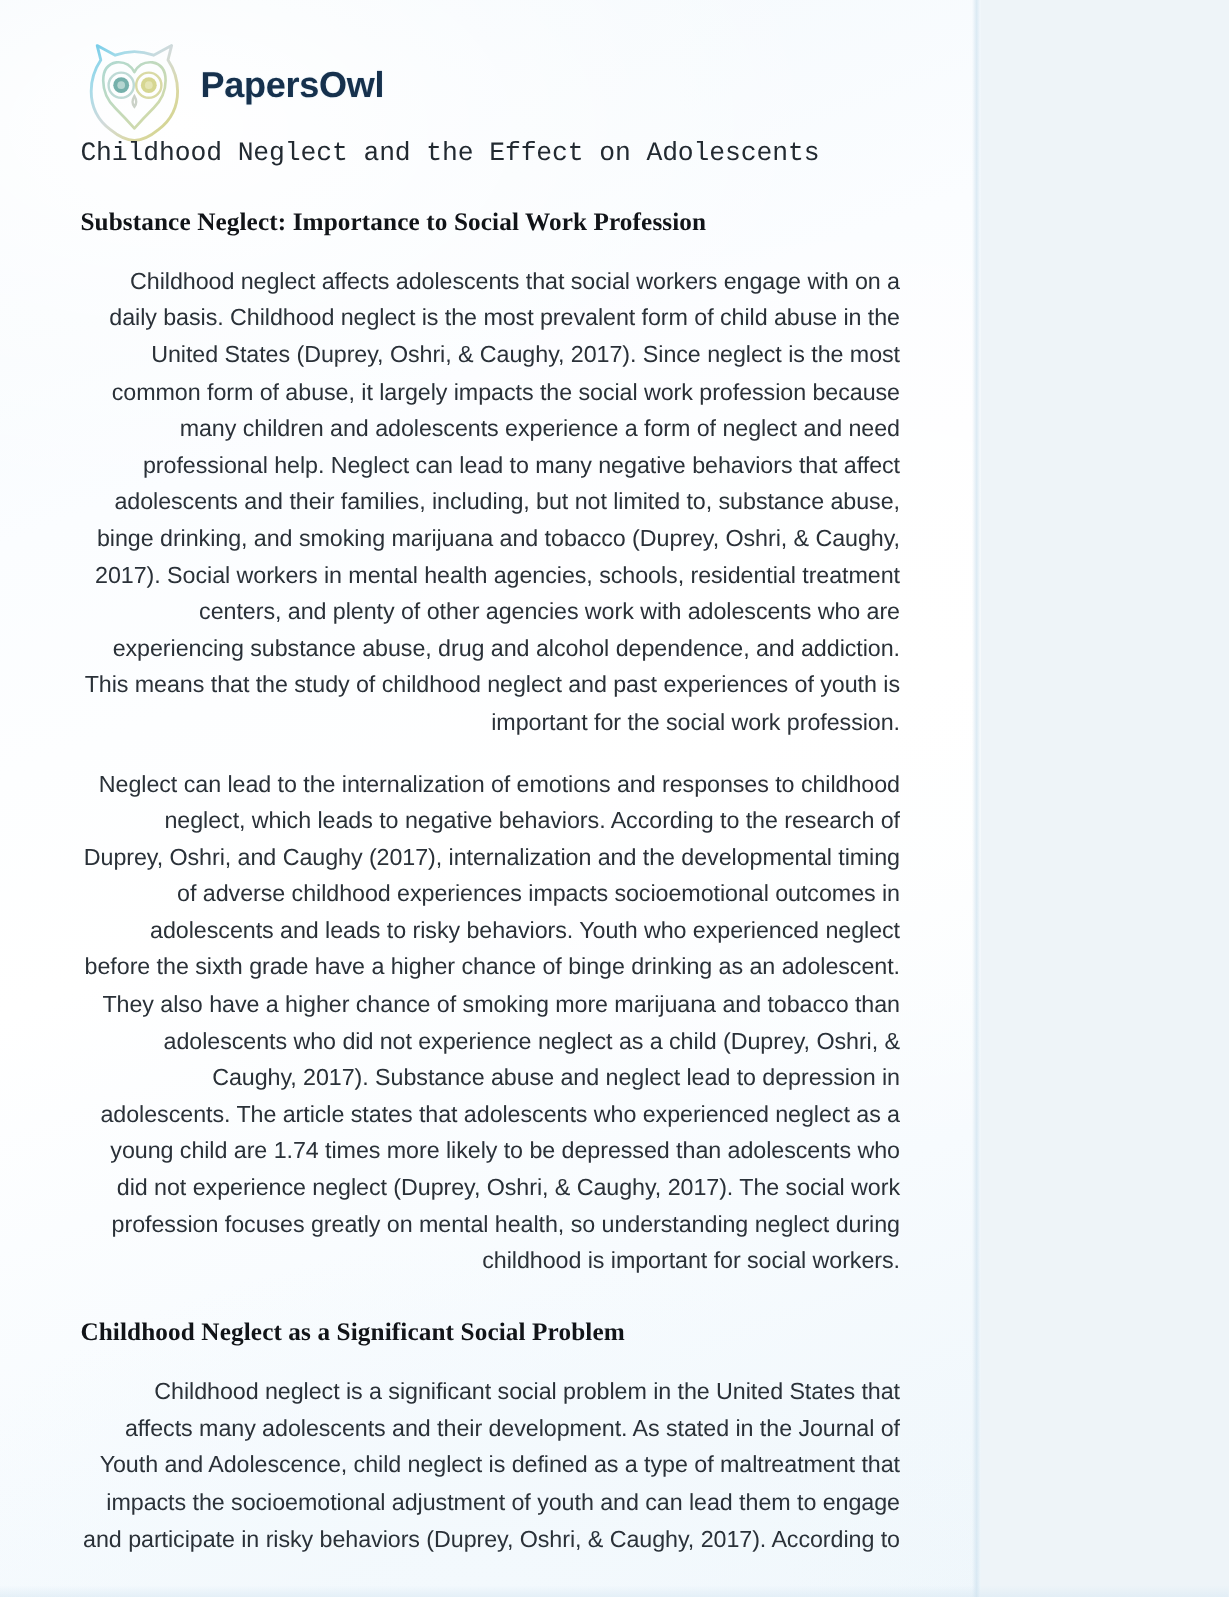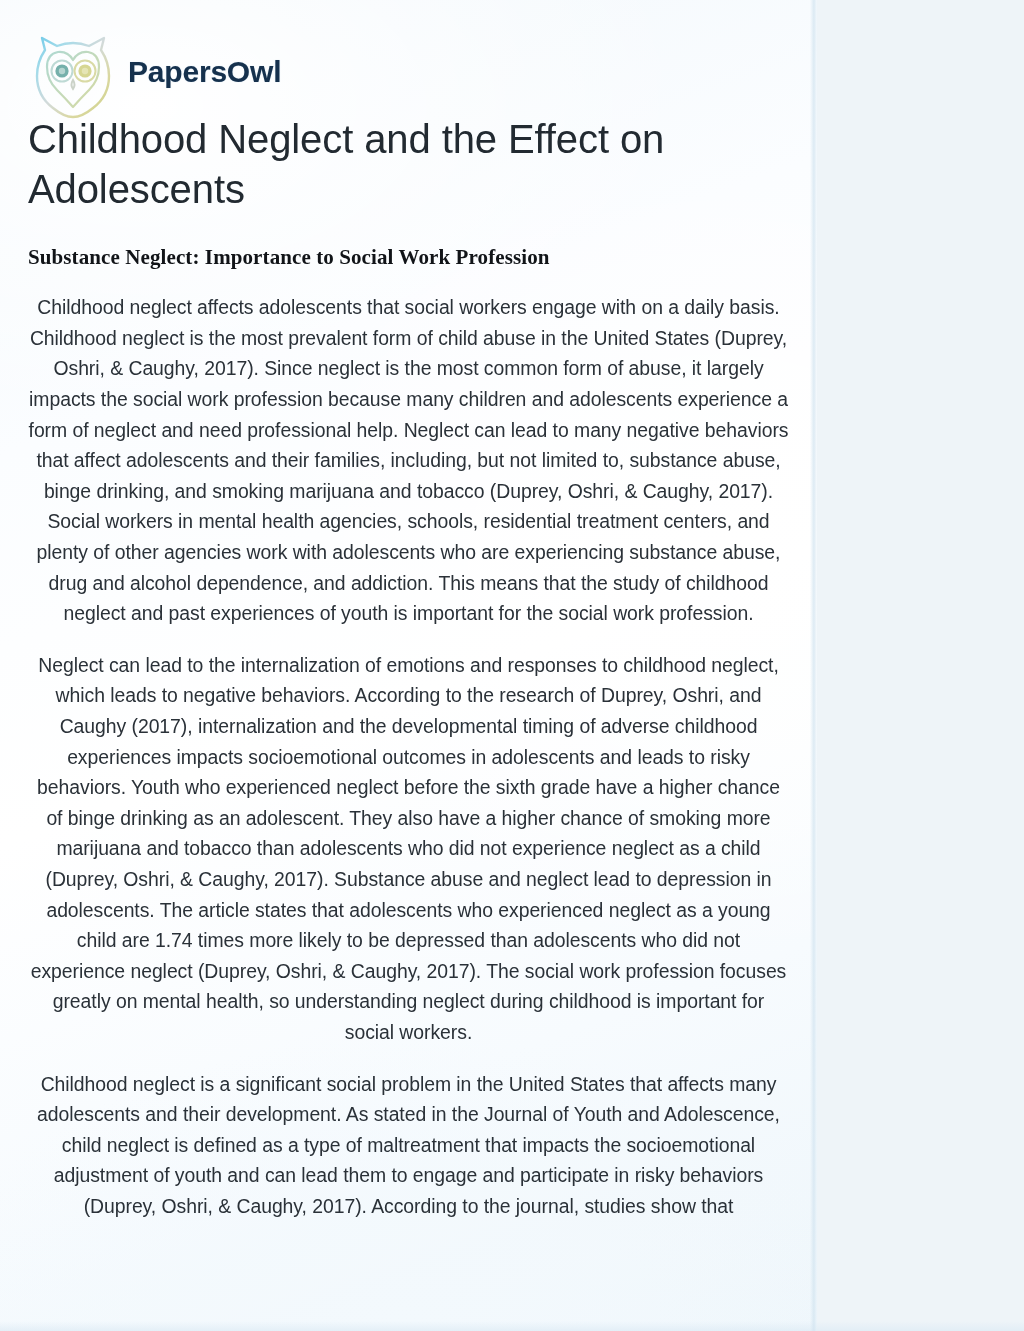--- a/index.html
+++ b/index.html
@@ -17,21 +17,21 @@
   .page {
     position: relative;
     width: 817px;
     height: 1331px;
     box-sizing: border-box;
     background:
       radial-gradient(ellipse 900px 520px at 18% 8%, #ffffff 0%, rgba(255,255,255,0) 62%),
       radial-gradient(ellipse 760px 620px at 88% 42%, #ffffff 0%, rgba(255,255,255,0) 66%),
       radial-gradient(ellipse 700px 420px at 50% 100%, #f3f9fd 0%, rgba(243,249,253,0) 70%),
       linear-gradient(160deg, #f2f8fc 0%, #fbfdff 28%, #ffffff 52%, #f7fbfe 76%, #eef6fb 100%);
-    padding: 0 28px;
+    padding: 0 67px;
   }
   .page::after {
     content: "";
     position: absolute;
     top: 0;
     right: 0;
     width: 7px;
     height: 1331px;
     background: linear-gradient(90deg, rgba(224,236,244,0) 0%, rgba(210,228,240,0.75) 55%, rgba(232,242,249,0.35) 100%);
     pointer-events: none;
@@ -87,22 +87,22 @@
     white-space: nowrap;
     text-shadow: 0 0 1px rgba(150,190,220,0.55);
   }
 
   
   .doc {
     position: relative;
     padding-top: 14px;
   }
   .doc-title {
-    font-family: Liberation Sans, sans-serif;
-    font-size: 40px;
+    font-family: Liberation Mono, monospace;
+    font-size: 22px;
     font-weight: normal;
     color: #222a31;
     line-height: 1.25;
     margin: 0 0 0 0;
     letter-spacing: -0.1px;
   }
   .section-heading {
     font-family: "Liberation Serif", serif;
     font-size: 21px;
     font-weight: bold;
@@ -111,21 +111,21 @@
     margin: 30px 0 0 0;
     letter-spacing: 0.1px;
   }
   .para {
     font-family: "Liberation Sans", sans-serif;
     font-size: 19.4px;
     line-height: 30.6px;
     color: #2a3138;
     margin: 21px 0 0 0;
     max-width: 940px;
-    text-align: center;
+    text-align: right;
     letter-spacing: -0.05px;
   }
   .para.clipped {
     max-height: 156px;
     overflow: hidden;
   }
 </style>
 </head>
 <body>
 
@@ -174,16 +174,17 @@
   </div>
 
   <div class="doc">
 
     <h1 class="doc-title">Childhood Neglect and the Effect on Adolescents</h1>
 
     <h2 class="section-heading">Substance Neglect: Importance to Social Work Profession</h2>
     <p class="para">Childhood neglect affects adolescents that social workers engage with on a daily basis. Childhood neglect is the most prevalent form of child abuse in the United States (Duprey, Oshri, &amp; Caughy, 2017). Since neglect is the most common form of abuse, it largely impacts the social work profession because many children and adolescents experience a form of neglect and need professional help. Neglect can lead to many negative behaviors that affect adolescents and their families, including, but not limited to, substance abuse, binge drinking, and smoking marijuana and tobacco (Duprey, Oshri, &amp; Caughy, 2017). Social workers in mental health agencies, schools, residential treatment centers, and plenty of other agencies work with adolescents who are experiencing substance abuse, drug and alcohol dependence, and addiction. This means that the study of childhood neglect and past experiences of youth is important for the social work profession.</p>
     <p class="para">Neglect can lead to the internalization of emotions and responses to childhood neglect, which leads to negative behaviors. According to the research of Duprey, Oshri, and Caughy (2017), internalization and the developmental timing of adverse childhood experiences impacts socioemotional outcomes in adolescents and leads to risky behaviors. Youth who experienced neglect before the sixth grade have a higher chance of binge drinking as an adolescent. They also have a higher chance of smoking more marijuana and tobacco than adolescents who did not experience neglect as a child (Duprey, Oshri, &amp; Caughy, 2017). Substance abuse and neglect lead to depression in adolescents. The article states that adolescents who experienced neglect as a young child are 1.74 times more likely to be depressed than adolescents who did not experience neglect (Duprey, Oshri, &amp; Caughy, 2017). The social work profession focuses greatly on mental health, so understanding neglect during childhood is important for social workers.</p>
 
+    <h2 class="section-heading">Childhood Neglect as a Significant Social Problem</h2>
     <p class="para clipped">Childhood neglect is a significant social problem in the United States that affects many adolescents and their development. As stated in the Journal of Youth and Adolescence, child neglect is defined as a type of maltreatment that impacts the socioemotional adjustment of youth and can lead them to engage and participate in risky behaviors (Duprey, Oshri, &amp; Caughy, 2017). According to the journal, studies show that preschoolers who were physically abused exhibited externalizing behaviors, including aggression and bullying. Preschoolers who experienced neglect showed internalizing behaviors, such as being withdrawn, quiet, or having concentration problems (Duprey, Oshri, &amp; Caughy, 2017). These behaviors in young children predict substance abuse in adolescence as a way to cope with depressive symptoms from what they experienced as children (Duprey, Oshri, &amp; Caughy, 2017). Childhood neglect</p>
 
   </div>
 </div>
 
 </body></html>

